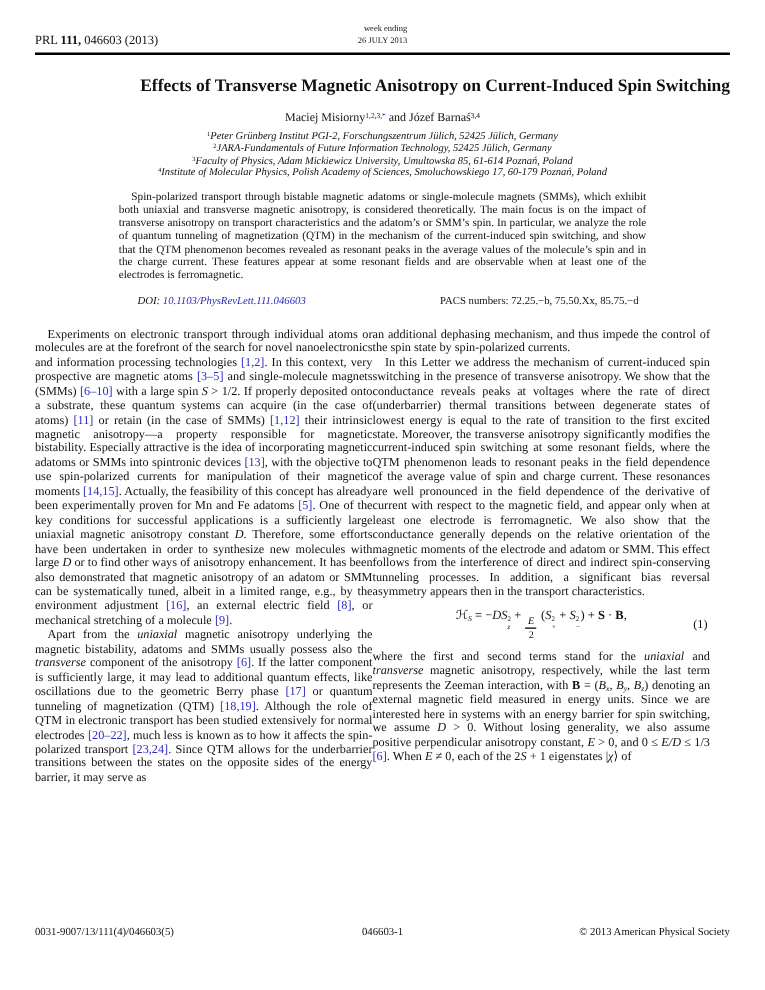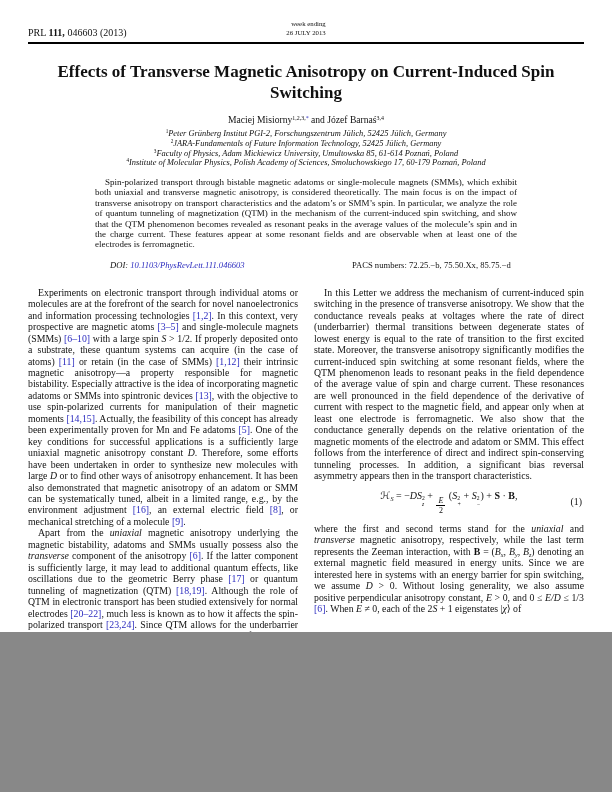--- a/index.html
+++ b/index.html
@@ -1,43 +1,43 @@
 <!DOCTYPE html>
 <html lang="en"><head>
 <meta charset="utf-8">
 <style>
   html,body{margin:0;padding:0;background:#888;}
   .page{
-    width:612px;height:632px;box-sizing:border-box;position:relative;
+    width:612px;height:792px;box-sizing:border-box;position:relative;
     margin:0 auto;background:#fff;color:#111;
     padding:20px 28px 0 28px;overflow:hidden;
     font-family:"Liberation Serif","DejaVu Serif",serif;
     -webkit-hyphens:auto;hyphens:auto;
   }
   
   .header{
     display:grid;grid-template-columns:1fr auto 1fr;align-items:end;
     border-bottom:2px solid #000;padding-bottom:4px;
   }
   .jref{font-size:10px;white-space:nowrap;}
   .jref b{font-weight:bold;}
   .masthead{font-size:10.5px;letter-spacing:3px;word-spacing:8px;white-space:nowrap;padding:0 6px;}
   .weekend{font-size:6.8px;text-align:right;line-height:1.3;white-space:nowrap;}
   .weekend span{display:block;}
   
-  .title{margin:17px 0 0;text-align:center;font-size:17px;font-weight:bold;line-height:1.25;}
+  .title{margin:17px 0 0;text-align:right;font-size:14px;font-weight:bold;line-height:1.25;}
   .authors{margin-top:11px;text-align:center;font-size:9.6px;}
   .affils{margin-top:4px;text-align:center;font-size:8.4px;line-height:9.7px;}
   .received{margin-top:3px;text-align:center;font-size:8.6px;}
   .abstract{margin:9px auto 0;width:422px;font-size:9px;line-height:10.4px;text-align:justify;text-indent:10px;}
   .meta-row{position:relative;margin-top:10px;font-size:8.6px;height:11px;}
   .doi{position:absolute;left:82px;white-space:nowrap;font-style:italic;}
   .pacs{position:absolute;left:324px;white-space:nowrap;}
   
-  .cols{display:flex;gap:16px;margin-top:16px;font-size:9.8px;line-height:11.45px;}
+  .cols{display:flex;margin-top:16px;font-size:9.8px;line-height:11.45px;}
   .col{width:270px;text-align:justify;}
   .para{margin:0;}
   .indent{text-indent:10px;}
   
   .i{font-style:italic;}
   .b{font-weight:bold;}
   .cite{color:#2b2bbf;}
   .sup{font-size:0.62em;vertical-align:0.5em;line-height:0;}
   .sb{font-size:0.62em;vertical-align:-0.25em;line-height:0;font-style:italic;}
   .ds{font-family:"DejaVu Sans",sans-serif;}
@@ -86,20 +86,21 @@
     <div class="doi"><span>DOI: </span><span class="cite">10.1103/PhysRevLett.111.046603</span></div>
     <div class="pacs">PACS numbers: 72.25.−b, 75.50.Xx, 85.75.−d</div>
   </div>
 
   <div class="cols">
     <div class="col">
       <p class="para indent"><span class="">Experiments on electronic transport through individual atoms or molecules are at the forefront of the search for novel nanoelectronics and information processing technologies </span><span class="cite">[1,2]</span><span class="">. In this context, very prospective are magnetic atoms </span><span class="cite">[3–5]</span><span class=""> and single-molecule magnets (SMMs) </span><span class="cite">[6–10]</span><span class=""> with a large spin </span><span class="i">S</span><span class=""> &gt; 1/2. If properly deposited onto a substrate, these quantum systems can acquire (in the case of atoms) </span><span class="cite">[11]</span><span class=""> or retain (in the case of SMMs) </span><span class="cite">[1,12]</span><span class=""> their intrinsic magnetic anisotropy—a property responsible for magnetic bistability. Especially attractive is the idea of incorporating magnetic adatoms or SMMs into spintronic devices </span><span class="cite">[13]</span><span class="">, with the objective to use spin-polarized currents for manipulation of their magnetic moments </span><span class="cite">[14,15]</span><span class="">. Actually, the feasibility of this concept has already been experimentally proven for Mn and Fe adatoms </span><span class="cite">[5]</span><span class="">. One of the key conditions for successful applications is a sufficiently large uniaxial magnetic anisotropy constant </span><span class="i">D</span><span class="">. Therefore, some efforts have been undertaken in order to synthesize new molecules with large </span><span class="i">D</span><span class=""> or to find other ways of anisotropy enhancement. It has been also demonstrated that magnetic anisotropy of an adatom or SMM can be systematically tuned, albeit in a limited range, e.g., by the environment adjustment </span><span class="cite">[16]</span><span class="">, an external electric field </span><span class="cite">[8]</span><span class="">, or mechanical stretching of a molecule </span><span class="cite">[9]</span><span class="">.</span></p>
       <p class="para indent"><span class="">Apart from the </span><span class="i">uniaxial</span><span class=""> magnetic anisotropy underlying the magnetic bistability, adatoms and SMMs usually possess also the </span><span class="i">transverse</span><span class=""> component of the anisotropy </span><span class="cite">[6]</span><span class="">. If the latter component is sufficiently large, it may lead to additional quantum effects, like oscillations due to the geometric Berry phase </span><span class="cite">[17]</span><span class=""> or quantum tunneling of magnetization (QTM) </span><span class="cite">[18,19]</span><span class="">. Although the role of QTM in electronic transport has been studied extensively for normal electrodes </span><span class="cite">[20–22]</span><span class="">, much less is known as to how it affects the spin-polarized transport </span><span class="cite">[23,24]</span><span class="">. Since QTM allows for the underbarrier transitions between the states on the opposite sides of the energy barrier, it may serve as</span></p>
     </div>
     <div class="col">
+      <p class="para"><span class="">an additional dephasing mechanism, and thus impede the control of the spin state by spin-polarized currents.</span></p>
       <p class="para indent"><span class="">In this Letter we address the mechanism of current-induced spin switching in the presence of transverse anisotropy. We show that the conductance reveals peaks at voltages where the rate of direct (underbarrier) thermal transitions between degenerate states of lowest energy is equal to the rate of transition to the first excited state. Moreover, the transverse anisotropy significantly modifies the current-induced spin switching at some resonant fields, where the QTM phenomenon leads to resonant peaks in the field dependence of the average value of spin and charge current. These resonances are well pronounced in the field dependence of the derivative of current with respect to the magnetic field, and appear only when at least one electrode is ferromagnetic. We also show that the conductance generally depends on the relative orientation of the magnetic moments of the electrode and adatom or SMM. This effect follows from the interference of direct and indirect spin-conserving tunneling processes. In addition, a significant bias reversal asymmetry appears then in the transport characteristics.</span></p>
       <div class="equation">
         <span class="eq-body"><span class="scr">ℋ</span><span class="sb">S</span><span class=""> = −</span><span class="i">DS</span><span class="stk">
               <span>2</span>
               <span class="i">z</span>
             </span><span class=""> + </span><span class="frac">
               <span class="fn">E</span>
               <span>2</span>
             </span><span class=""> (</span><span class="i">S</span><span class="stk">
               <span>2</span>

